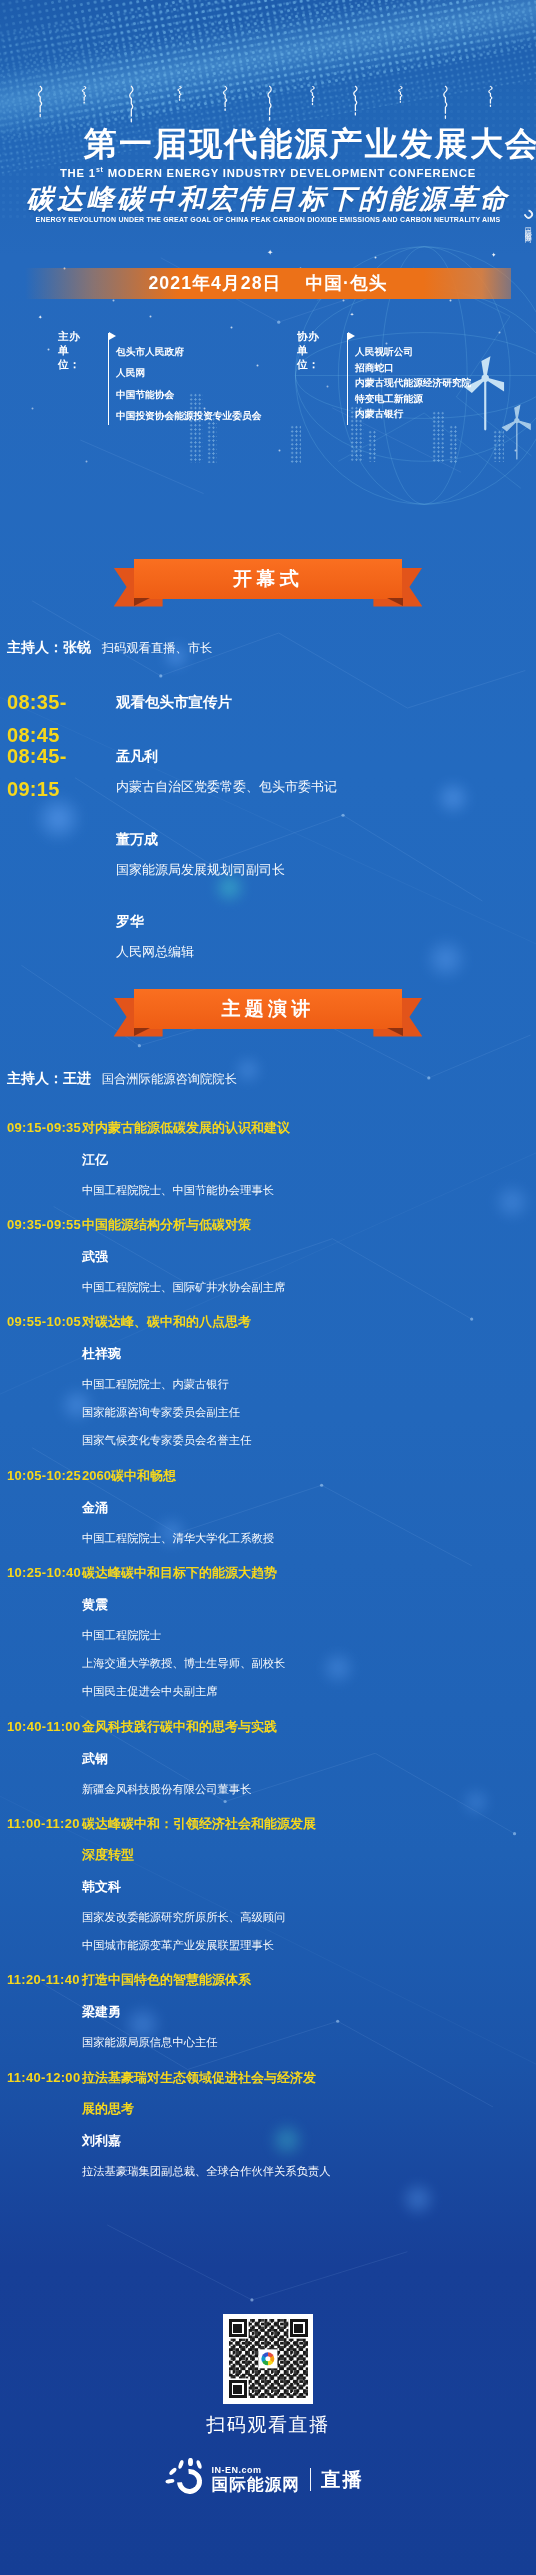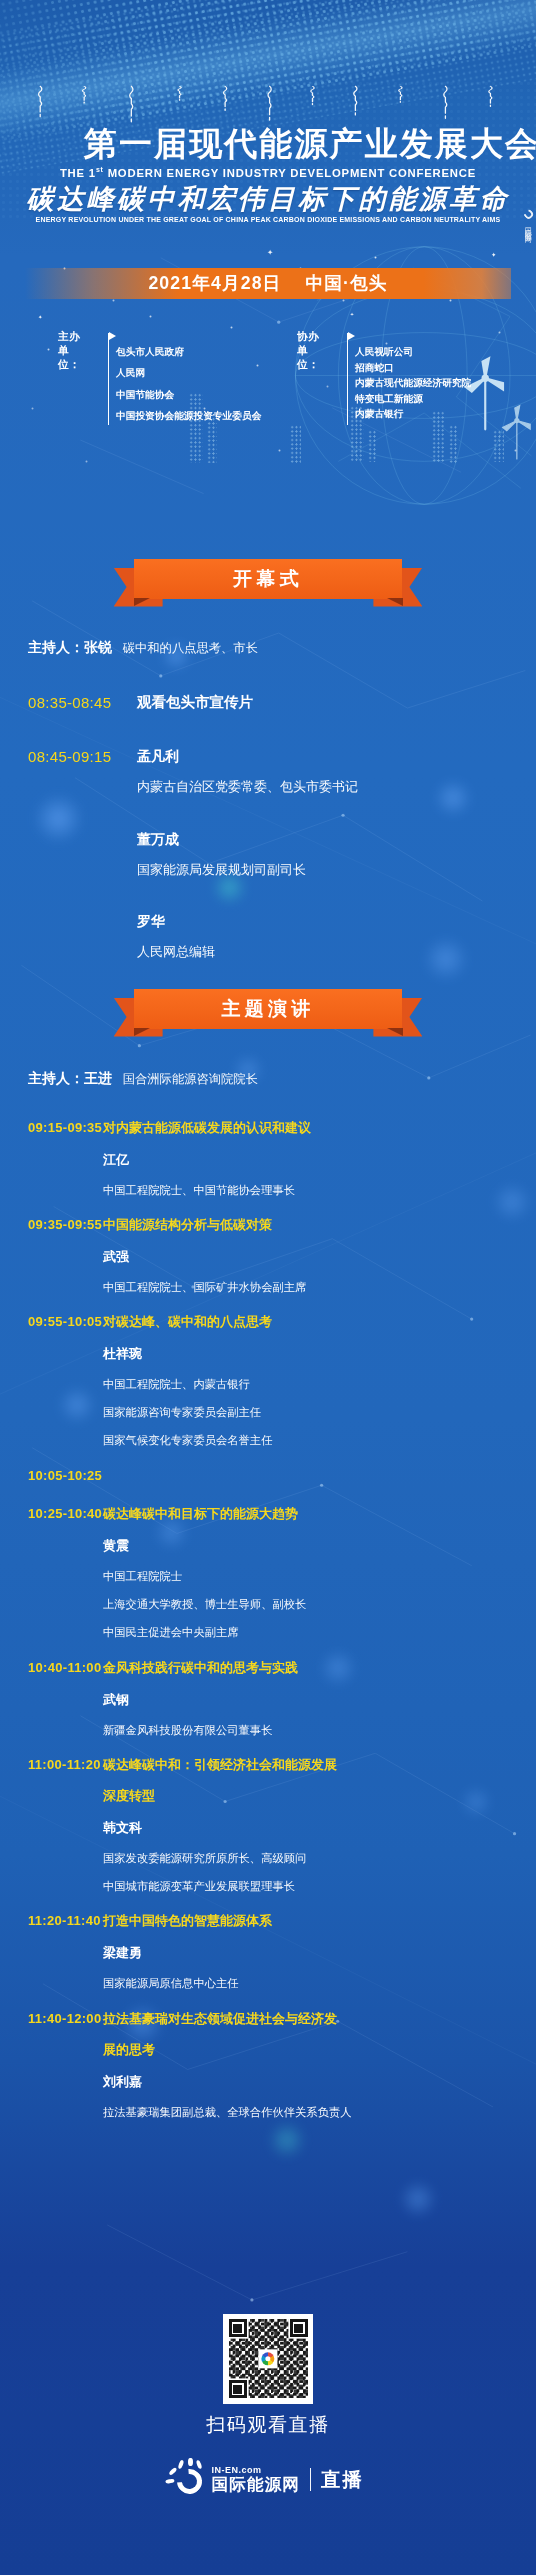--- a/index.html
+++ b/index.html
@@ -64,32 +64,32 @@
   .ribbon .band{position:relative;z-index:2;display:flex;align-items:center;justify-content:center;width:100%;height:100%;
     background:linear-gradient(180deg,#fa6f20,#ee5d14);font-size:19px;font-weight:700;letter-spacing:4.3px;}
   .ribbon .flap{position:absolute;top:8.6px;width:49px;height:39px;background:#e2541a;z-index:1;}
   .ribbon .flap-l{left:-20.4px;clip-path:polygon(0 0,100% 0,100% 100%,0 100%,13px 50%);}
   .ribbon .flap-r{right:-20.4px;clip-path:polygon(0 0,100% 0,calc(100% - 13px) 50%,100% 100%,0 100%);}
   .ribbon .fold{position:absolute;z-index:3;top:39px;width:0;height:0;border-style:solid;}
   .ribbon .fold-l{left:-0.5px;border-width:8.6px 16px 0 0;border-color:#8f3110 transparent transparent transparent;}
   .ribbon .fold-r{right:-0.5px;border-width:8.6px 0 0 16px;border-color:#8f3110 transparent transparent transparent;}
   
   .yellow{color:#f6d71c;}
-  .section{position:absolute;left:28px;right:19.3px;}
+  .section{position:absolute;left:7px;right:19.3px;}
   #opening-section{top:639px;}
   #keynote-section{top:1070px;}
   .host-line{display:flex;align-items:baseline;height:33px;}
   .host-label,.host-name{font-size:14px;font-weight:700;}
   .host-title{margin-left:10.7px;font-size:12.3px;font-weight:400;opacity:.97;}
   #opening-section .host-line{margin-bottom:14px;}
   #keynote-section .host-line{margin-bottom:8.6px;}
   .row{display:flex;}
   .o-row{margin-bottom:21.4px;}
   .k-row{margin-bottom:5.4px;}
-  .o-time{flex:0 0 109px;height:33px;line-height:33px;font-size:15px;font-weight:400;letter-spacing:0.3px;}
+  .o-time{flex:0 0 109px;height:33px;line-height:33px;font-size:20px;font-weight:700;letter-spacing:0.3px;}
   .k-time{flex:0 0 75px;height:33px;line-height:31px;font-size:13px;font-weight:700;letter-spacing:0.3px;}
   .content{flex:1;min-width:0;}
   .o-title{height:33px;line-height:33px;font-size:14.5px;font-weight:700;}
   .o-name{height:33px;line-height:33px;font-size:14px;font-weight:700;}
   .o-affil{height:28px;line-height:28px;font-size:13px;font-weight:400;opacity:.97;}
   .k-title{line-height:31px;font-size:13px;font-weight:700;max-width:240px;}
   .k-name{height:33px;line-height:33px;font-size:13px;font-weight:700;}
   .k-affil{height:28px;line-height:28px;font-size:11.3px;font-weight:400;opacity:.97;}
   
   .qr-block{position:absolute;top:2314px;left:0;right:0;display:flex;flex-direction:column;align-items:center;}
@@ -283,21 +283,21 @@
     <span class="flap flap-r"></span>
     <span class="fold fold-l"></span>
     <span class="fold fold-r"></span>
     <span class="band">开幕式</span>
   </div>
 
   <div class="section" id="opening-section">
     <div class="host-line">
       <span class="host-label">主持人：</span>
       <span class="host-name">张锐</span>
-      <span class="host-title">碳中和的八点思考、市长</span>
+      <span class="host-title">扫码观看直播、市长</span>
     </div>
     <div class="row o-row">
       <div class="o-time yellow">08:35-08:45</div>
       <div class="content">
           <div class="o-title">观看包头市宣传片</div>
         </div>
     </div>
     <div class="row o-row">
       <div class="o-time yellow">08:45-09:15</div>
       <div class="content">
@@ -360,20 +360,25 @@
         <div class="k-title yellow">对碳达峰、碳中和的八点思考</div>
         <div class="k-name">杜祥琬</div>
         <div class="k-affil">中国工程院院士、内蒙古银行</div>
         <div class="k-affil">国家能源咨询专家委员会副主任</div>
         <div class="k-affil">国家气候变化专家委员会名誉主任</div>
       </div>
     </div>
 
     <div class="row k-row">
       <div class="k-time yellow">10:05-10:25</div>
+      <div class="content">
+        <div class="k-title yellow">2060碳中和畅想</div>
+        <div class="k-name">金涌</div>
+        <div class="k-affil">中国工程院院士、清华大学化工系教授</div>
+      </div>
     </div>
 
     <div class="row k-row">
       <div class="k-time yellow">10:25-10:40</div>
       <div class="content">
         <div class="k-title yellow">碳达峰碳中和目标下的能源大趋势</div>
         <div class="k-name">黄震</div>
         <div class="k-affil">中国工程院院士</div>
         <div class="k-affil">上海交通大学教授、博士生导师、副校长</div>
         <div class="k-affil">中国民主促进会中央副主席</div>

